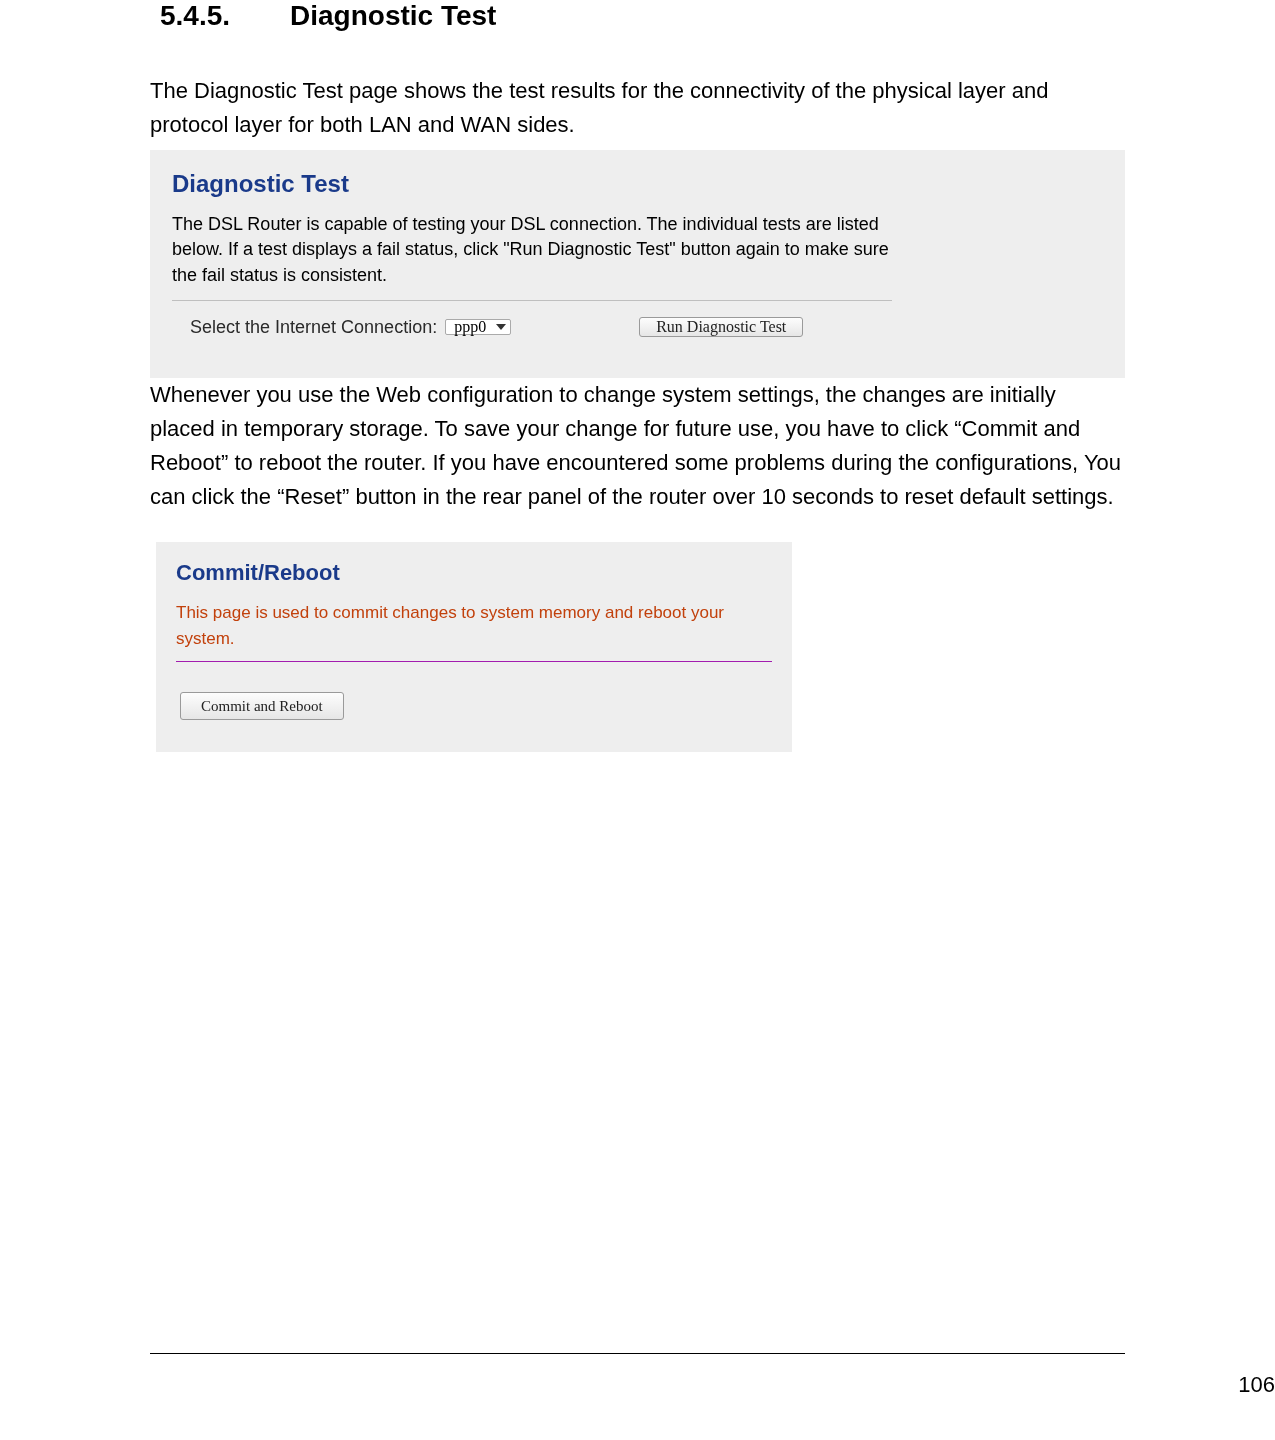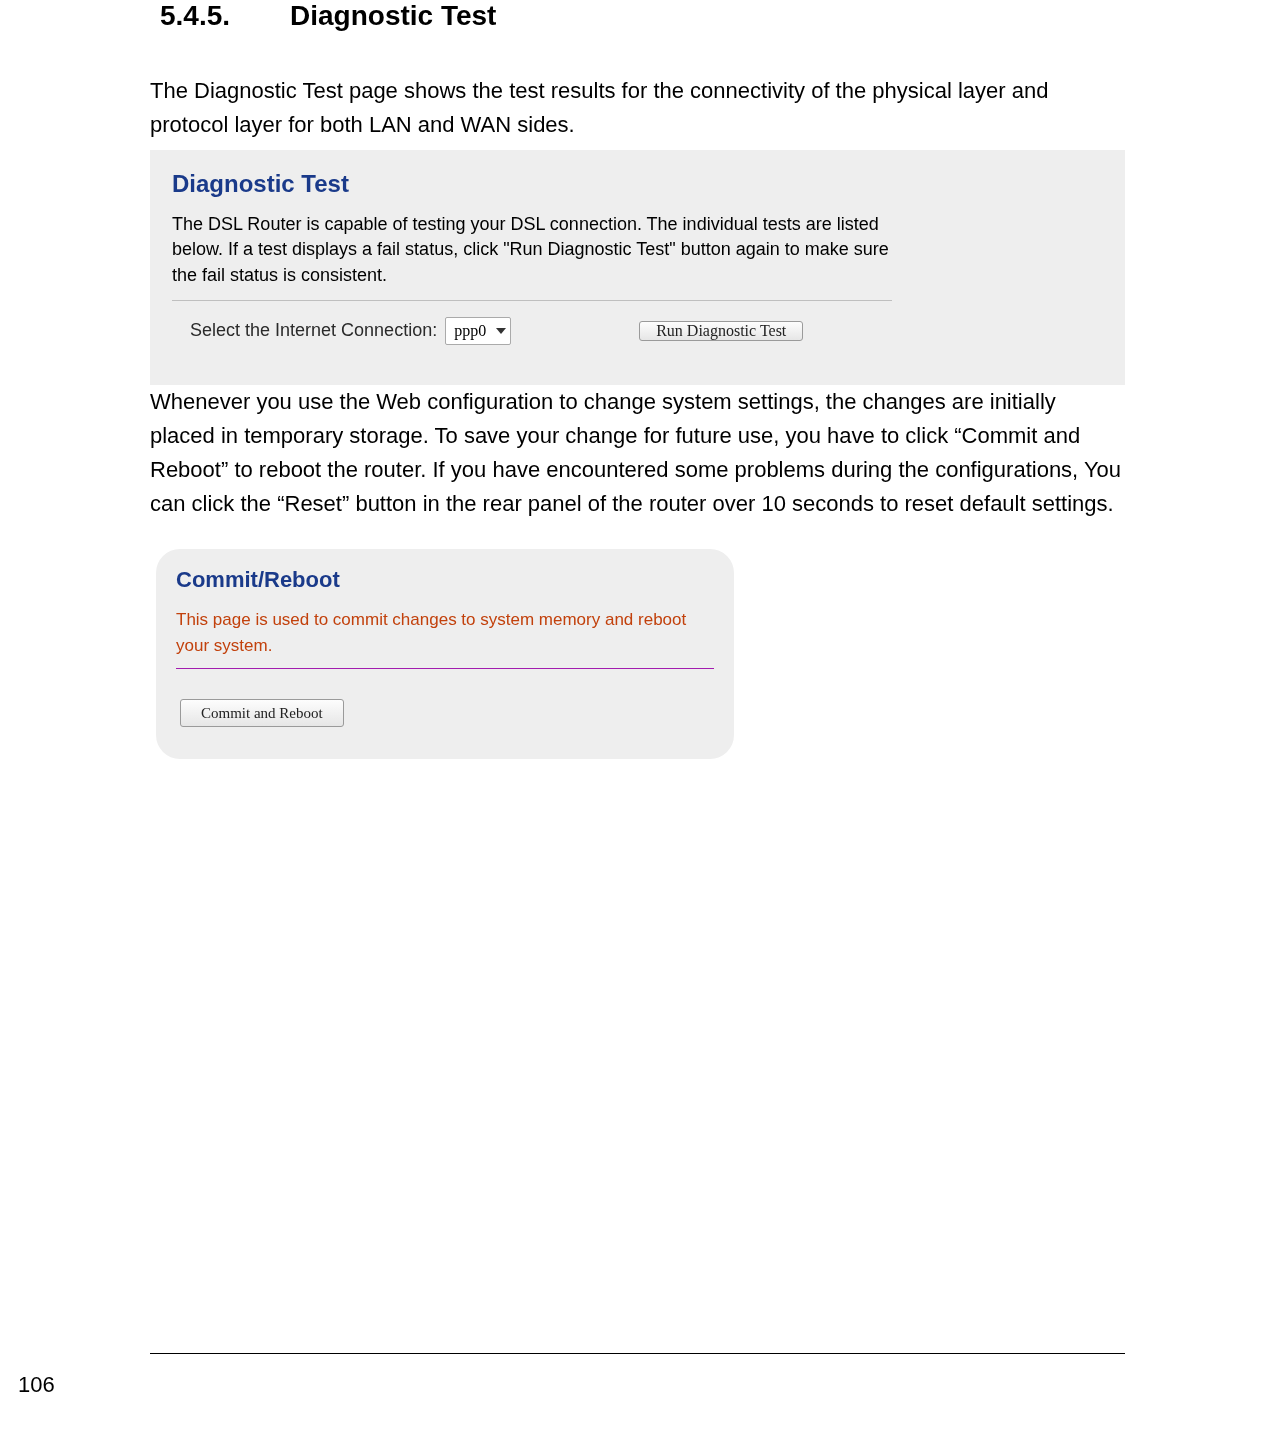--- a/index.html
+++ b/index.html
@@ -68,21 +68,21 @@
     .control-label {
       font-size: 18px;
       color: #2a2a2a;
     }
     .pseudo-select {
       display: inline-flex;
       align-items: center;
       background: #fff;
       border: 1px solid #aaa;
       border-radius: 2px;
-      height: 28px;
+      height: 16px;
       padding: 0 4px 0 8px;
       font-family: "Times New Roman", serif;
       font-size: 16px;
       gap: 6px;
       min-width: 62px;
     }
     .caret {
       width: 0; height: 0;
       border-left: 5px solid transparent;
       border-right: 5px solid transparent;
@@ -101,22 +101,21 @@
       color: #222;
       cursor: pointer;
     }
 
     
     .panel2 {
       background: #eeeeee;
       padding: 18px 20px 32px 20px;
       margin-top: 28px;
       margin-left: 6px;
-      width: 578px;
-      border-radius: 24px;
+      width: 636px;
     }
     .panel2-title {
       color: #1a3a8a;
       font-size: 22px;
       font-weight: bold;
       margin-bottom: 14px;
     }
     .panel2-desc {
       font-size: 17px;
       color: #c2410c;
@@ -142,21 +141,21 @@
       position: absolute;
       bottom: 86px;
       left: 150px;
       right: 150px;
       border-top: 1px solid #000;
     }
     .page-number {
       position: absolute;
       bottom: 42px;
       left: 18px; right: 0;
-      text-align: left;
+      text-align: right;
       font-size: 22px;
     }
   </style>
 </head>
 <body>
 
 <div class="page">
   <h2 class="section-heading">
     <span class="num">5.4.5.</span><span>Diagnostic Test</span>
   </h2>

